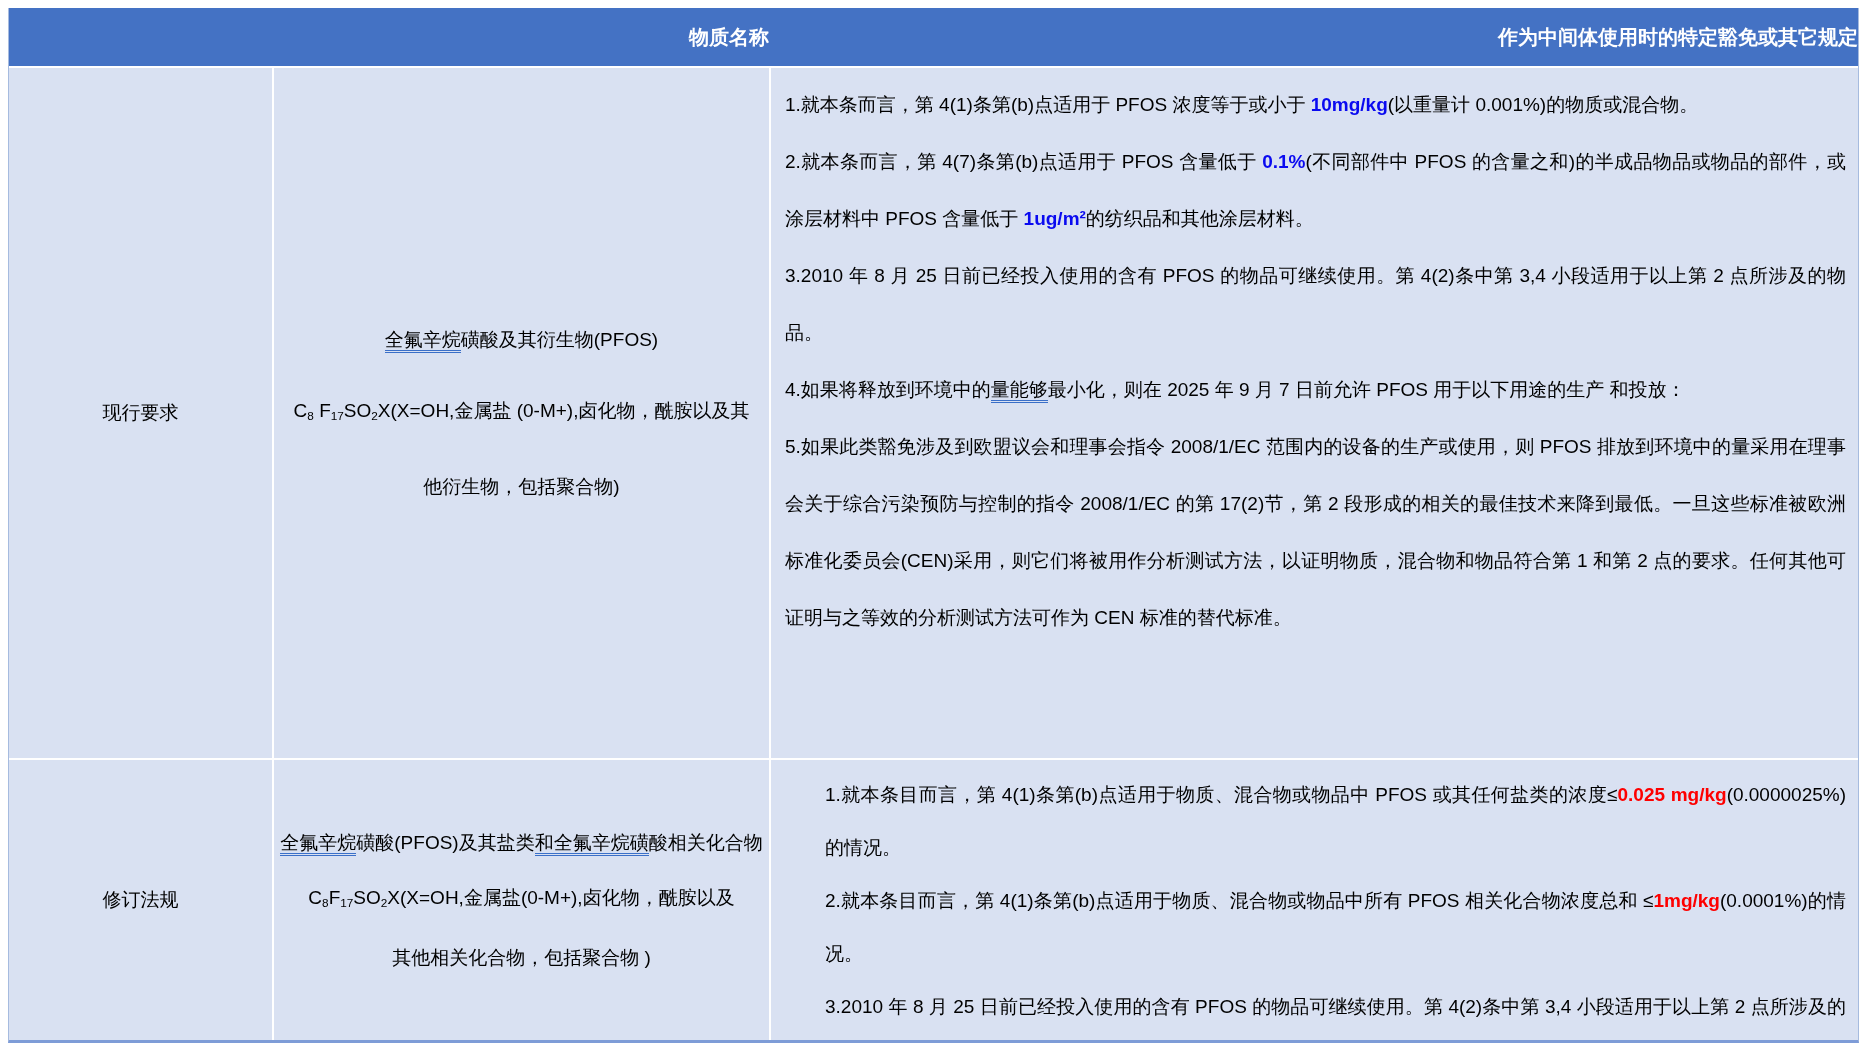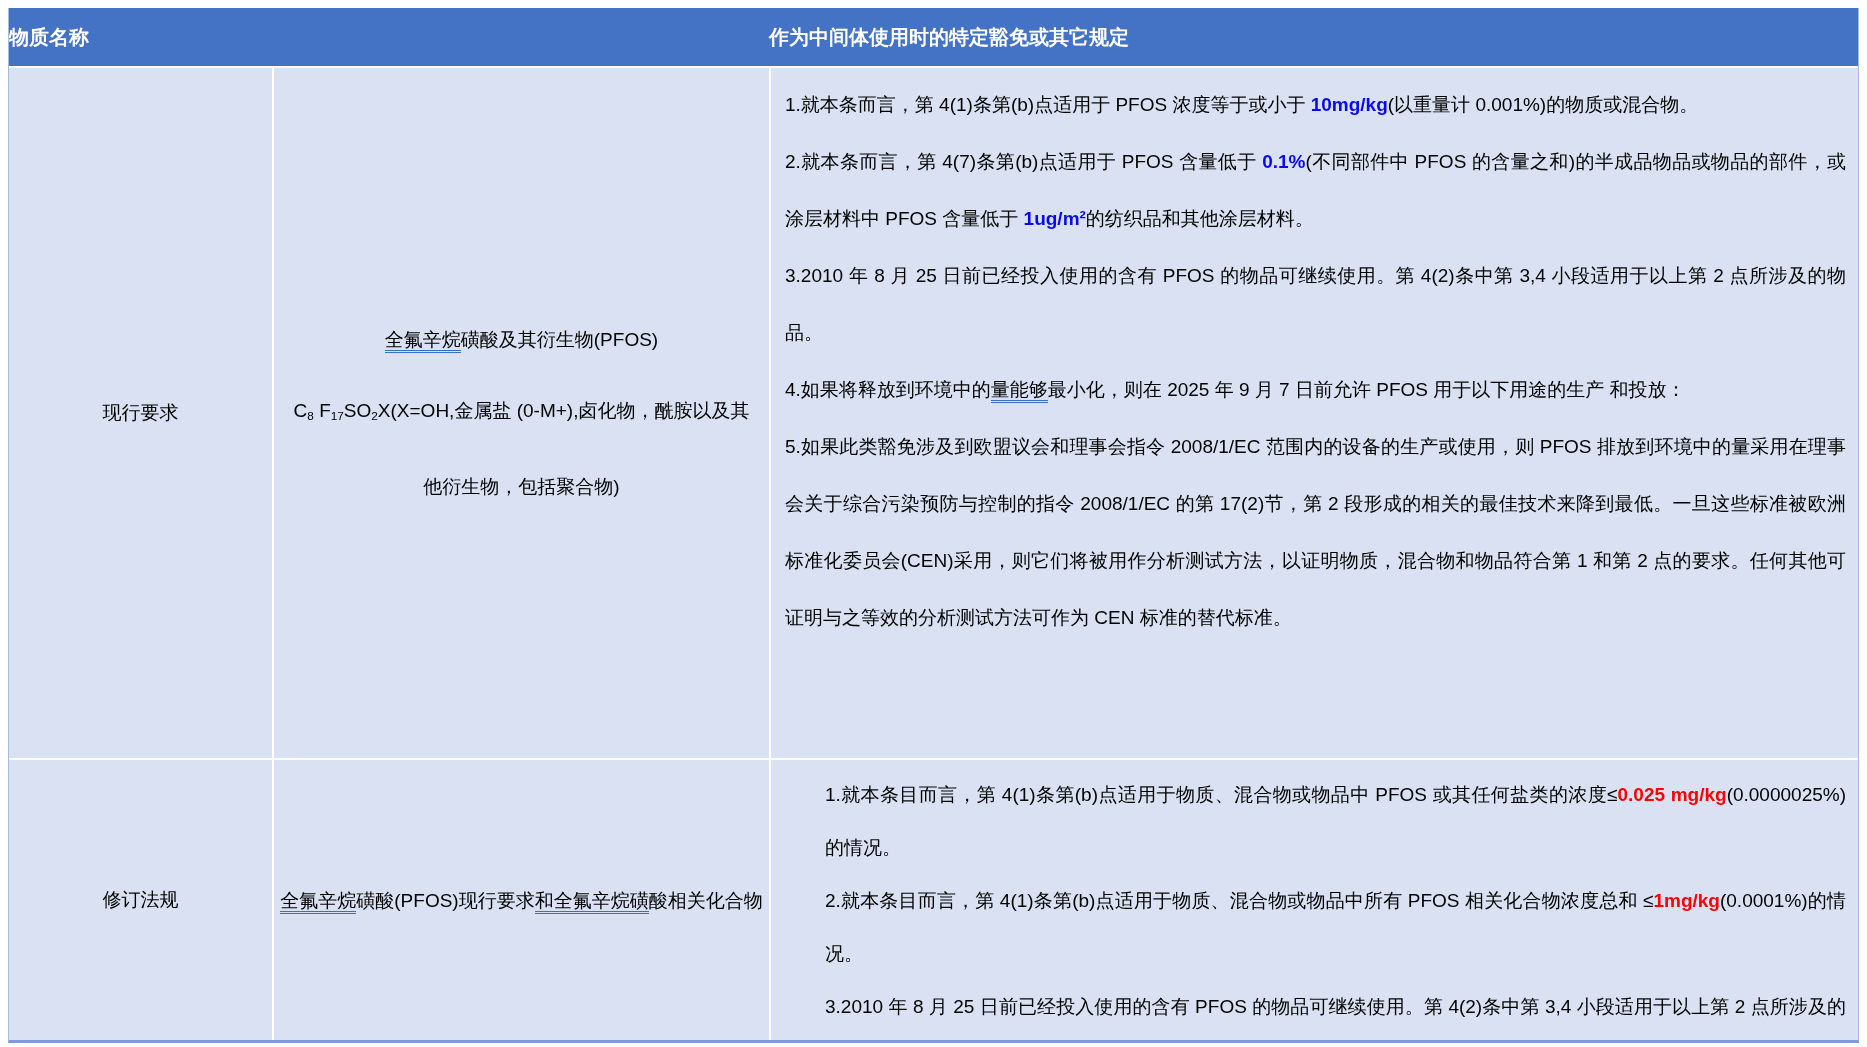--- a/index.html
+++ b/index.html
@@ -19,21 +19,21 @@
   
   .thead {
     display: flex;
     height: 58px;
     background: #4472c4;
     color: #ffffff;
     font-weight: bold;
     font-size: 20px;
     align-items: center;
   }
-  .th { text-align: left; }
+  .th { text-align: right; }
   .th1 { width: 760px; }
   .th2 { flex: 1; }
   
   .trow {
     display: grid;
     grid-template-columns: 263px 495px 1fr;
     gap: 2px;
     background: #ffffff; 
     margin-top: 2px;
   }
@@ -91,21 +91,23 @@
       <p><span>2.就本条而言，第 4(7)条第(b)点适用于 PFOS 含量低于 </span><span class="blue">0.1%</span><span>(不同部件中 PFOS 的含量之和)的半成品物品或物品的部件，或涂层材料中 PFOS 含量低于 </span><span class="blue">1ug/m²</span><span>的纺织品和其他涂层材料。</span></p>
       <p><span>3.2010 年 8 月 25 日前已经投入使用的含有 PFOS 的物品可继续使用。第 4(2)条中第 3,4 小段适用于以上第 2 点所涉及的物品。</span></p>
       <p><span>4.如果将释放到环境中的</span><span class="ul">量能够</span><span>最小化，则在 2025 年 9 月 7 日前允许 PFOS 用于以下用途的生产 和投放：</span></p>
       <p><span>5.如果此类豁免涉及到欧盟议会和理事会指令 2008/1/EC 范围内的设备的生产或使用，则 PFOS 排放到环境中的量采用在理事会关于综合污染预防与控制的指令 2008/1/EC 的第 17(2)节，第 2 段形成的相关的最佳技术来降到最低。一旦这些标准被欧洲标准化委员会(CEN)采用，则它们将被用作分析测试方法，以证明物质，混合物和物品符合第 1 和第 2 点的要求。任何其他可证明与之等效的分析测试方法可作为 CEN 标准的替代标准。</span></p>
     </div>
   </div>
 
   <div class="trow row2">
     <div class="cell label-cell">修订法规</div>
     <div class="cell substance-cell">
-      <div class="sline"><span class="ul">全氟辛烷</span><span>磺酸(PFOS)现行要求</span><span class="ul">和全氟辛烷磺</span><span>酸相关化合物</span></div>
+      <div class="sline"><span class="ul">全氟辛烷</span><span>磺酸(PFOS)及其盐类</span><span class="ul">和全氟辛烷磺</span><span>酸相关化合物</span></div>
+      <div class="sline"><span>C</span><span class="sub">8</span><span>F</span><span class="sub">17</span><span>SO</span><span class="sub">2</span><span>X(X=OH,金属盐(0-M+),卤化物，酰胺以及</span></div>
+      <div class="sline"><span>其他相关化合物，包括聚合物 )</span></div>
     </div>
     <div class="cell prov-cell">
       <p><span>1.就本条目而言，第 4(1)条第(b)点适用于物质、混合物或物品中 PFOS 或其任何盐类的浓度≤</span><span class="red">0.025 mg/kg</span><span>(0.0000025%)的情况。</span></p>
       <p><span>2.就本条目而言，第 4(1)条第(b)点适用于物质、混合物或物品中所有 PFOS 相关化合物浓度总和 ≤</span><span class="red">1mg/kg</span><span>(0.0001%)的情况。</span></p>
       <p><span>3.2010 年 8 月 25 日前已经投入使用的含有 PFOS 的物品可继续使用。第 4(2)条中第 3,4 小段适用于以上第 2 点所涉及的物品。</span></p>
       <p></p>
 
     </div>
   </div>
 

